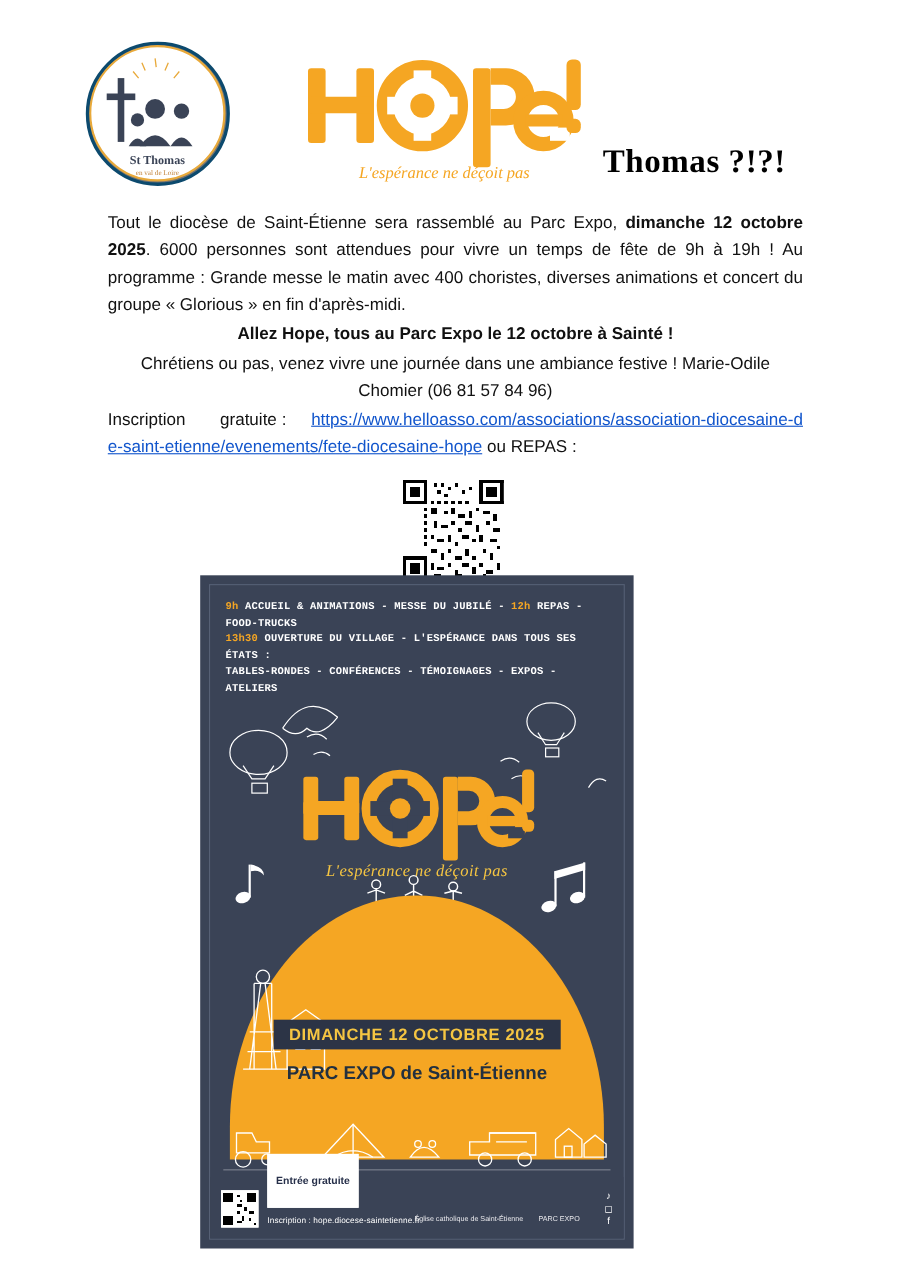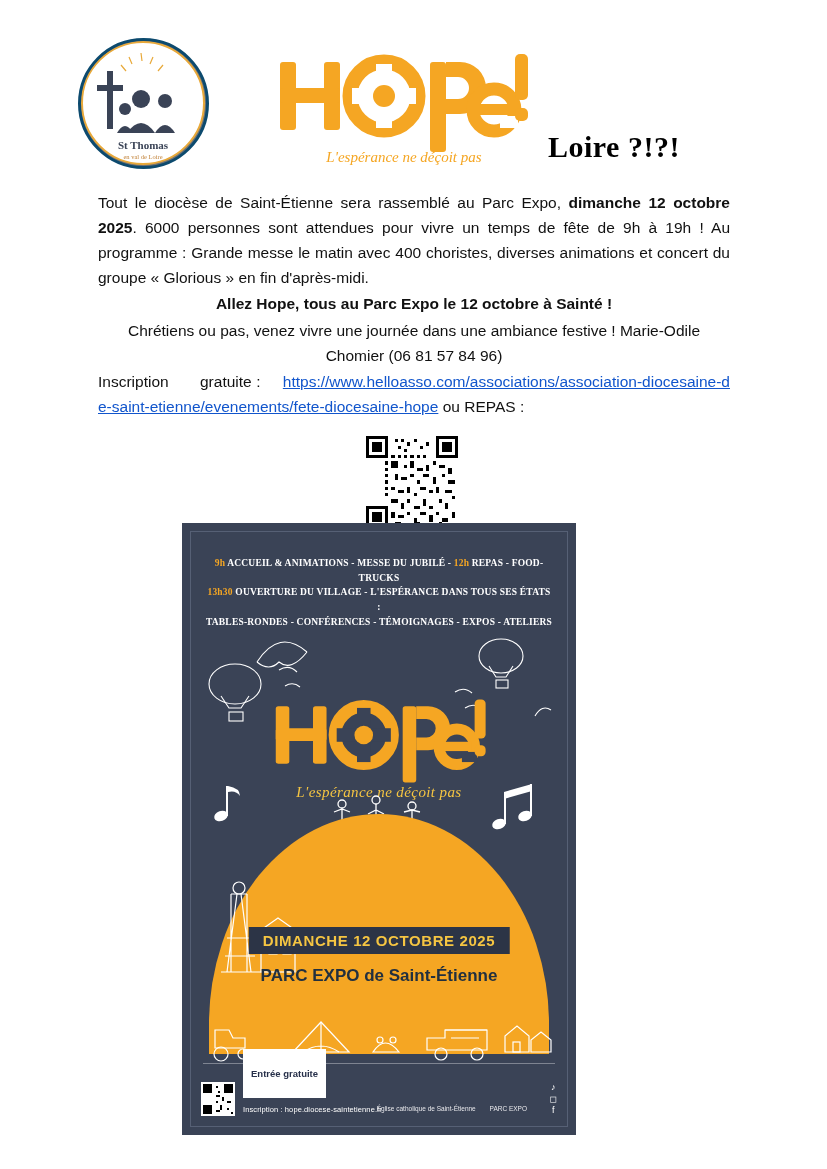--- a/index.html
+++ b/index.html
@@ -115,29 +115,28 @@
     width: 100%;
     height: 100%;
     background: #3a4356;
     border: 1px solid #566075;
     box-sizing: border-box;
     overflow: hidden;
   }
   .program {
     position: absolute;
     left: 0; right: 0;
-    top: 24px;
-    text-align: center;
+    top: 13px;
     font-size: 9.5px;
     line-height: 1.55;
     letter-spacing: 0.2px;
     font-weight: bold;
     color: #ffffff;
     padding: 0 14px;
-    font-family: Liberation Serif, serif;
+    font-family: Liberation Mono, monospace;
   }
   .program .hl { color: #f5a623; }
 
   .hope-logo-poster {
     position: absolute;
     left: 50%;
     transform: translateX(-50%);
     top: 158px;
     width: 220px;
     height: 112px;
@@ -302,21 +301,21 @@
           <rect x="206" y="54" width="33" height="11"></rect>
           <rect x="228" y="66" width="18" height="12" fill="#ffffff"></rect>
 
           <rect x="243" y="4" width="13" height="46" rx="5"></rect>
           <rect x="243" y="58" width="13" height="13" rx="5"></rect>
         </g>
         <text x="132" y="112" text-anchor="middle" font-family="Liberation Serif, serif" font-style="italic" font-size="15" fill="#F5A623">L'espérance ne déçoit pas</text>
       </svg>
     </div>
 
-    <div class="kezako">Loire ?!?!</div>
+    <div class="kezako">Thomas ?!?!</div>
   </div>
 
   <div class="content">
 
     <p class="para">
       <span>Tout le diocèse de Saint-Étienne sera rassemblé au Parc Expo, </span><b>dimanche 12 octobre 2025</b><span>. 6000 personnes sont attendues pour vivre un temps de fête de 9h à 19h ! Au programme : Grande messe le matin avec 400 choristes, diverses animations et concert du groupe « Glorious » en fin d'après-midi.</span>
     </p>
 
     <p class="para nojust">
       <b>Allez Hope, tous au Parc Expo le 12 octobre à Sainté !</b>

